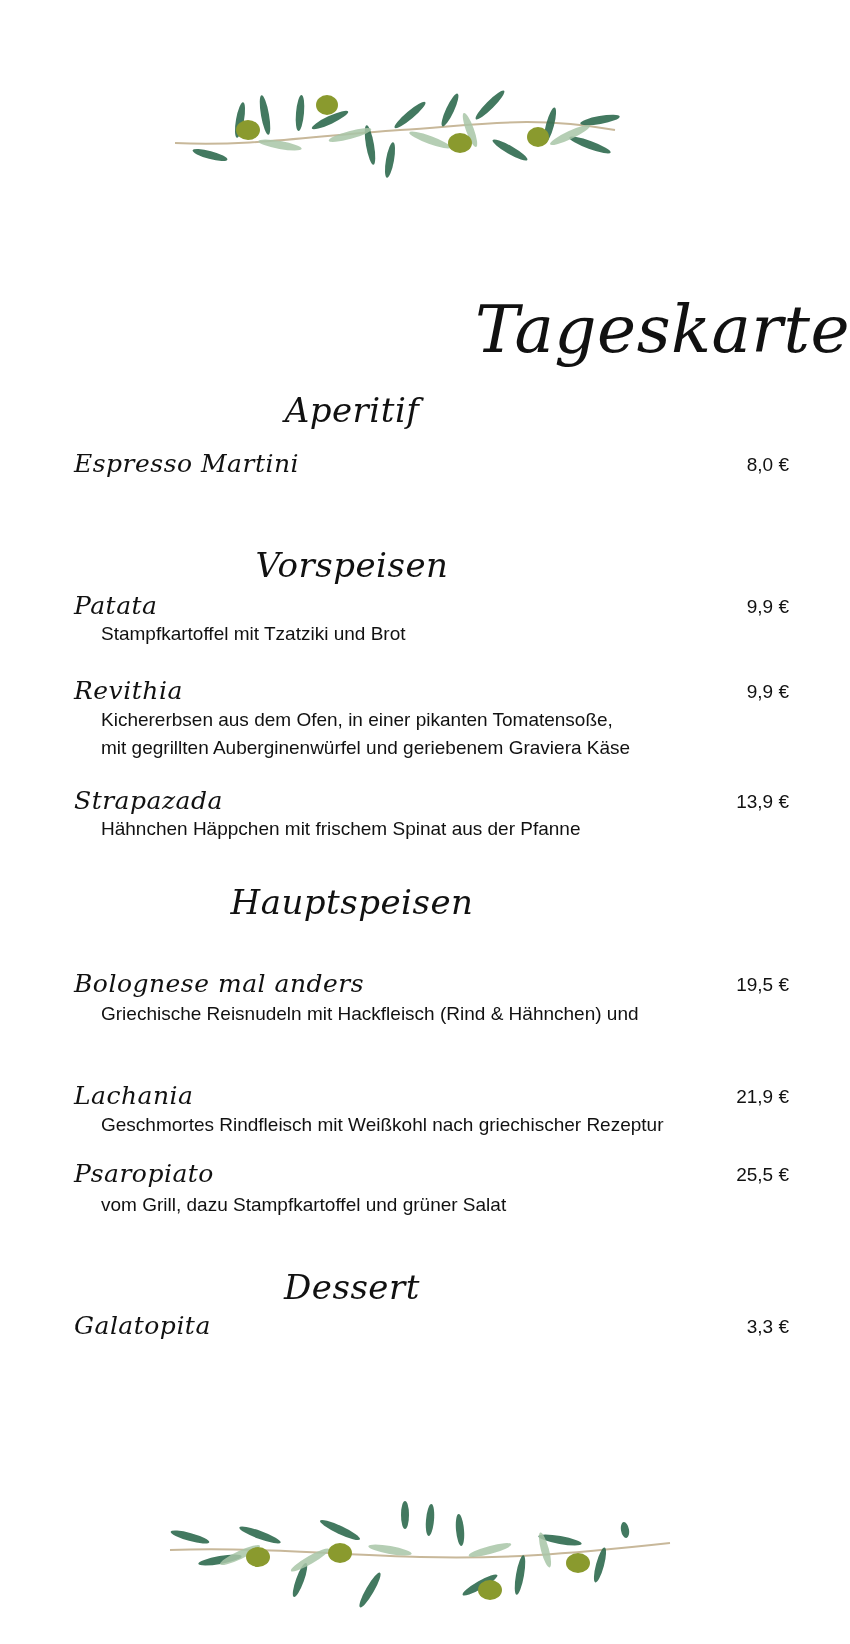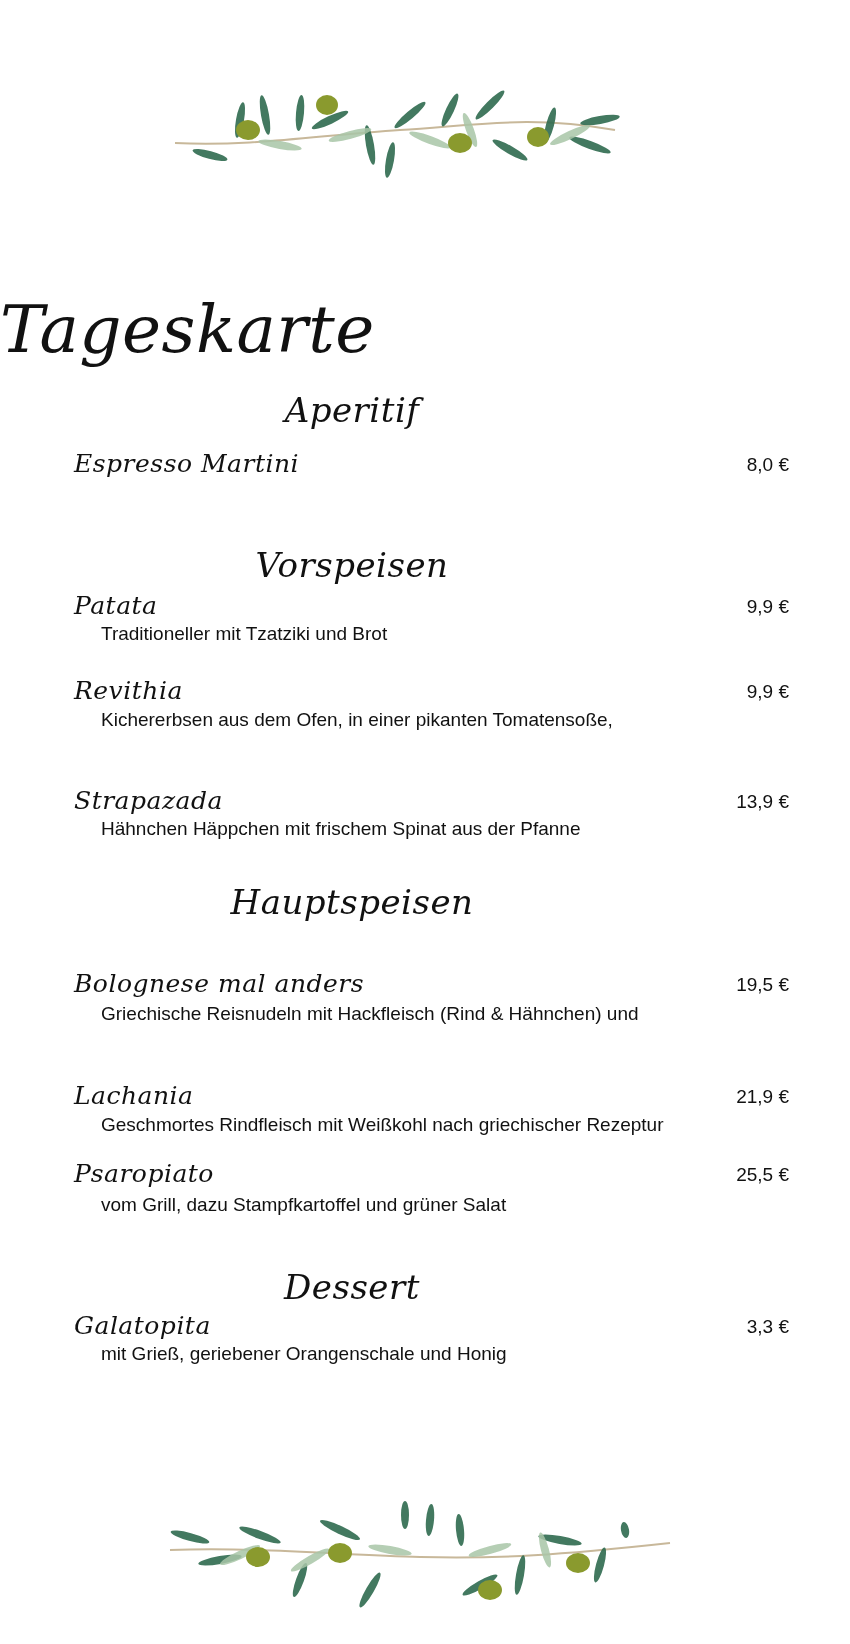--- a/index.html
+++ b/index.html
@@ -1,19 +1,19 @@
 <!DOCTYPE html>
 <html><head>
   <meta charset="utf-8">
   <style>
     html, body { margin:0; padding:0; background:#ffffff; }
     body { width:850px; height:1644px; position:relative; overflow:hidden; color:#111; }
     .script { font-family: "DejaVu Serif", serif; font-style: italic; font-weight: normal; letter-spacing: 0.5px; }
     .branch { position:absolute; }
-    .title { position:absolute; left:0; width:850px; text-align:left; top:290px; font-size:66px; line-height:80px; }
+    .title { position:absolute; left:0; width:850px; text-align:right; top:290px; font-size:66px; line-height:80px; }
     .section-title { position:absolute; left:0; width:704px; text-align:center; font-size:34px; line-height:44px; }
     .item-name { position:absolute; left:74px; font-size:25px; line-height:32px; }
     .item-price { position:absolute; right:61px; font-size:19px; line-height:26px; text-align:right; font-family:"Liberation Sans", sans-serif; }
     .item-desc { position:absolute; left:101px; font-size:19px; line-height:28px; font-family:"Liberation Sans", sans-serif; }
     .item-desc div { white-space:nowrap; }
   </style>
 </head>
 <body>
 
 <svg class="branch" style="left:170px;top:75px;" width="450" height="125" viewBox="0 0 450 125">
@@ -54,27 +54,28 @@
 <div class="section-title script" style="top:388px;">Aperitif</div>
 
 <div class="item-name script" style="top:448px;">Espresso Martini</div>
 <div class="item-price" style="top:452px;">8,0 €</div>
 
 <div class="section-title script" style="top:543px;">Vorspeisen</div>
 
 <div class="item-name script" style="top:590px;">Patata</div>
 <div class="item-price" style="top:594px;">9,9 €</div>
 <div class="item-desc" style="top:620px;">
-  <div>Traditioneller mit Tzatziki und Brot</div>
+  <div>Stampfkartoffel mit Tzatziki und Brot</div>
 </div>
 
 <div class="item-name script" style="top:675px;">Revithia</div>
 <div class="item-price" style="top:679px;">9,9 €</div>
 <div class="item-desc" style="top:706px;">
   <div>Kichererbsen aus dem Ofen, in einer pikanten Tomatensoße,</div>
+  <div>mit gegrillten Auberginenwürfel und geriebenem Graviera Käse</div>
 </div>
 
 <div class="item-name script" style="top:785px;">Strapazada</div>
 <div class="item-price" style="top:789px;">13,9 €</div>
 <div class="item-desc" style="top:815px;">
   <div>Hähnchen Häppchen mit frischem Spinat aus der Pfanne</div>
 </div>
 
 <div class="section-title script" style="top:880px;">Hauptspeisen</div>
 
@@ -94,21 +95,20 @@
 <div class="item-price" style="top:1162px;">25,5 €</div>
 <div class="item-desc" style="top:1191px;">
   <div>vom Grill, dazu Stampfkartoffel und grüner Salat</div>
 </div>
 
 <div class="section-title script" style="top:1265px;">Dessert</div>
 
 <div class="item-name script" style="top:1310px;">Galatopita</div>
 <div class="item-price" style="top:1314px;">3,3 €</div>
 <div class="item-desc" style="top:1340px;">
-  <div>mit Grieß, geriebener Orangenschale und Honig</div>
 </div>
 
 <svg class="branch" style="left:160px;top:1495px;" width="520" height="135" viewBox="0 0 520 135">
   <path d="M10 55 C 100 52, 180 60, 260 62 S 400 60, 510 48" stroke="#c8b89a" stroke-width="2" fill="none"></path>
   <g fill="#2f6b4f" opacity="0.9">
     <ellipse cx="30" cy="42" rx="20" ry="4" transform="rotate(15 30 42)"></ellipse>
     <ellipse cx="60" cy="65" rx="22" ry="4" transform="rotate(-10 60 65)"></ellipse>
     <ellipse cx="100" cy="40" rx="22" ry="4" transform="rotate(20 100 40)"></ellipse>
     <ellipse cx="140" cy="85" rx="4" ry="18" transform="rotate(20 140 85)"></ellipse>
     <ellipse cx="180" cy="35" rx="22" ry="4" transform="rotate(25 180 35)"></ellipse>

